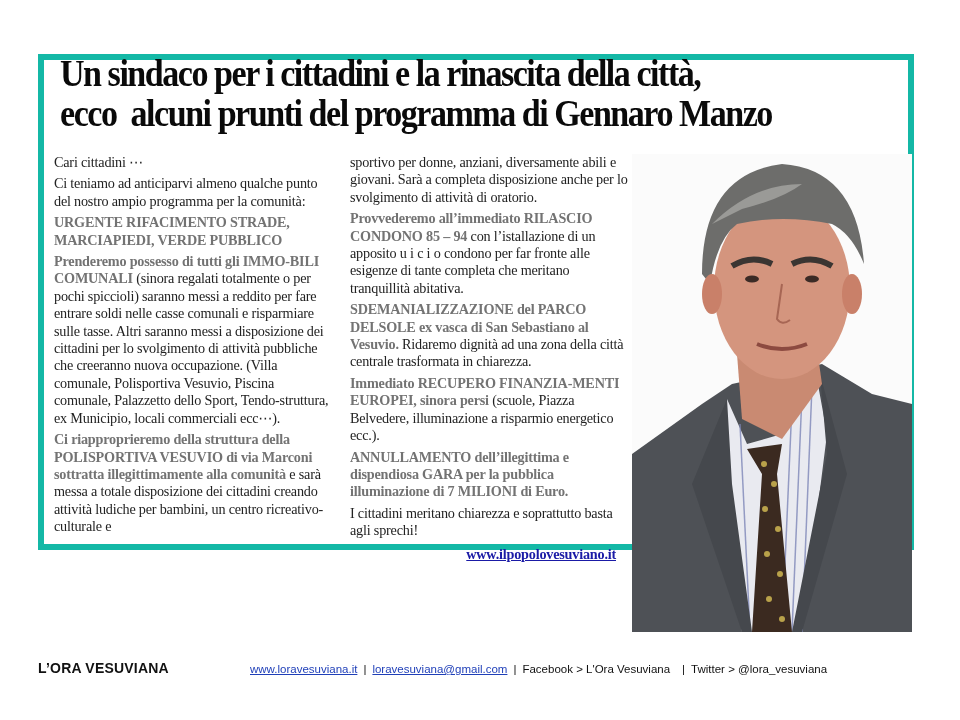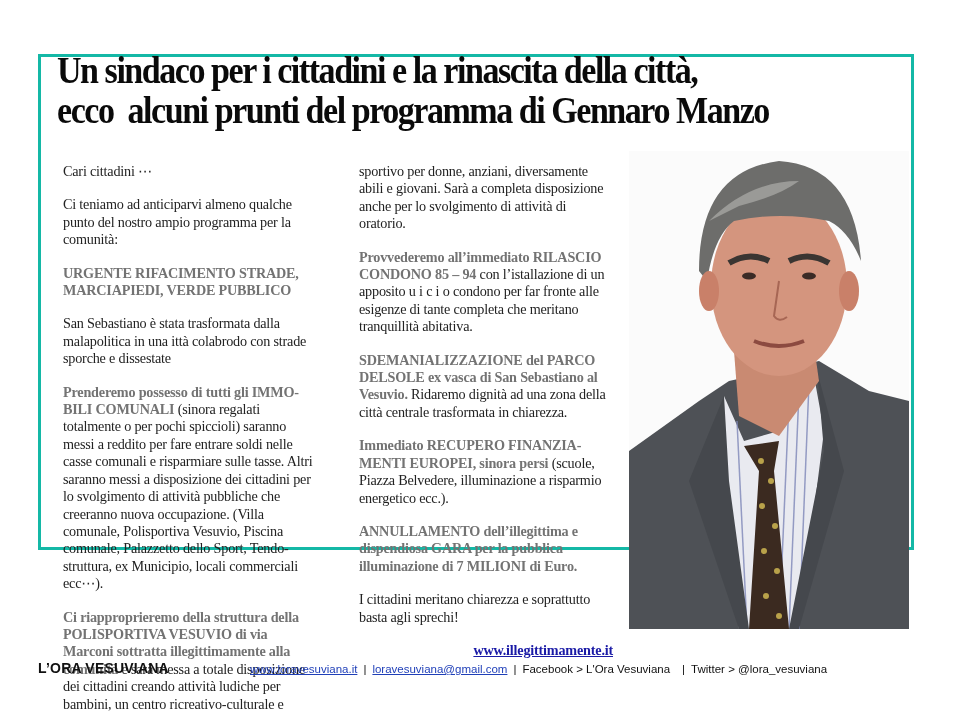--- a/index.html
+++ b/index.html
@@ -1,40 +1,40 @@
 <!DOCTYPE html>
 <html><head>
 <meta charset="utf-8">
 <style>
   * { margin: 0; padding: 0; box-sizing: border-box; }
   html, body { width: 960px; height: 720px; background: #ffffff; overflow: hidden; }
   body { position: relative; font-family: "Liberation Serif", serif; color: #111; }
 
   .frame {
     position: absolute; left: 38px; top: 54px; width: 876px; height: 496px;
-    border: 3px solid #14b8a6; background: #fff;
+    border: 6px solid #14b8a6; background: #fff;
   }
   .headline {
     position: absolute; left: 16px; top: -6px; width: 850px;
     font-family: "Liberation Serif", serif; font-weight: bold;
     font-size: 37px; line-height: 40px; letter-spacing: -1.6px;
     transform: scaleX(0.92); transform-origin: left top;
     color: #0a0a0a; white-space: nowrap;
   }
   .headline div { white-space: pre; }
 
   .col {
     position: absolute; top: 90px;
     font-family: "Liberation Serif", serif;
     font-size: 14.2px; line-height: 17.4px; color: #222;
     letter-spacing: -0.2px;
   }
   .col1 { left: 6px; width: 288px; }
   .col2 { left: 302px; width: 286px; }
-  .col p { margin: 16px; }
+  .col p { margin: 4px; }
   .col .b { font-weight: bold; color: #737373; }
   .col .link {
     display: block; text-align: right; font-weight: bold; color: #1a1aa6;
     text-decoration: underline; margin-top: 6px; padding-right: 16px;
   }
 
   .photo {
     position: absolute; left: 588px; top: 94px; width: 280px; height: 478px;
     background: #fdfdfd; overflow: hidden;
   }
@@ -60,33 +60,32 @@
 <div class="frame">
   <div class="headline">
     <div>Un sindaco per i cittadini e la rinascita della città,</div>
     <div>ecco  alcuni prunti del programma di Gennaro Manzo</div>
   </div>
 
   <div class="col col1">
     <p>Cari cittadini ⋯</p>
     <p>Ci teniamo ad anticiparvi almeno qualche punto del nostro ampio programma per la comunità:</p>
     <p class="b">URGENTE RIFACIMENTO STRADE, MARCIAPIEDI, VERDE PUBBLICO</p>
-    <p>San Sebastiano è stata trasformata dalla malapolitica in una ittà colabrodo con strade sporche e dissestate</p>
     <p><span class="b">Prenderemo possesso di tutti gli IMMO-BILI COMUNALI</span><span> (sinora regalati totalmente o per pochi spiccioli) saranno messi a reddito per fare entrare soldi nelle casse comunali e risparmiare sulle tasse. Altri saranno messi a disposizione dei cittadini per lo svolgimento di attività pubbliche che creeranno nuova occupazione. (Villa comunale, Polisportiva Vesuvio, Piscina comunale, Palazzetto dello Sport, Tendo-struttura, ex Municipio, locali commerciali ecc⋯).</span></p>
     <p><span class="b">Ci riapproprieremo della struttura della POLISPORTIVA VESUVIO di via Marconi sottratta illegittimamente alla comunità</span><span> e sarà messa a totale disposizione dei cittadini creando attività ludiche per bambini, un centro ricreativo-culturale e</span></p>
   </div>
 
   <div class="col col2">
     <p>sportivo per donne, anziani, diversamente abili e giovani. Sarà a completa disposizione anche per lo svolgimento di attività di oratorio.</p>
     <p><span class="b">Provvederemo all’immediato RILASCIO CONDONO 85 – 94</span><span> con l’istallazione di un apposito u i c i o condono per far fronte alle esigenze di tante completa che meritano tranquillità abitativa.</span></p>
     <p><span class="b">SDEMANIALIZZAZIONE del PARCO DELSOLE ex vasca di San Sebastiano al Vesuvio.</span><span> Ridaremo dignità ad una zona della città centrale trasformata in chiarezza.</span></p>
     <p><span class="b">Immediato RECUPERO FINANZIA-MENTI EUROPEI, sinora persi</span><span> (scuole, Piazza Belvedere, illuminazione a risparmio energetico ecc.).</span></p>
     <p class="b">ANNULLAMENTO dell’illegittima e dispendiosa GARA per la pubblica illuminazione di 7 MILIONI di Euro.</p>
     <p>I cittadini meritano chiarezza e soprattutto basta agli sprechi!</p>
-    <a class="link" href="#">www.illegittimamente.it</a>
+    <a class="link" href="#">www.ilpopolovesuviano.it</a>
   </div>
 
   <div class="photo">
     <svg width="280" height="478" viewBox="0 0 280 478" xmlns="http://www.w3.org/2000/svg">
       <rect width="280" height="478" fill="#fbfbfb"></rect>
 
       <path d="M0 300 L70 250 L100 230 L190 210 L240 240 L280 250 L280 478 L0 478 Z" fill="#4e5156"></path>
 
       <path d="M95 245 L115 290 L150 280 L185 225 L195 280 L170 478 L110 478 L95 330 Z" fill="#e9eaf0"></path>
       <g stroke="#7e87b8" stroke-width="1.5" opacity="0.8">

